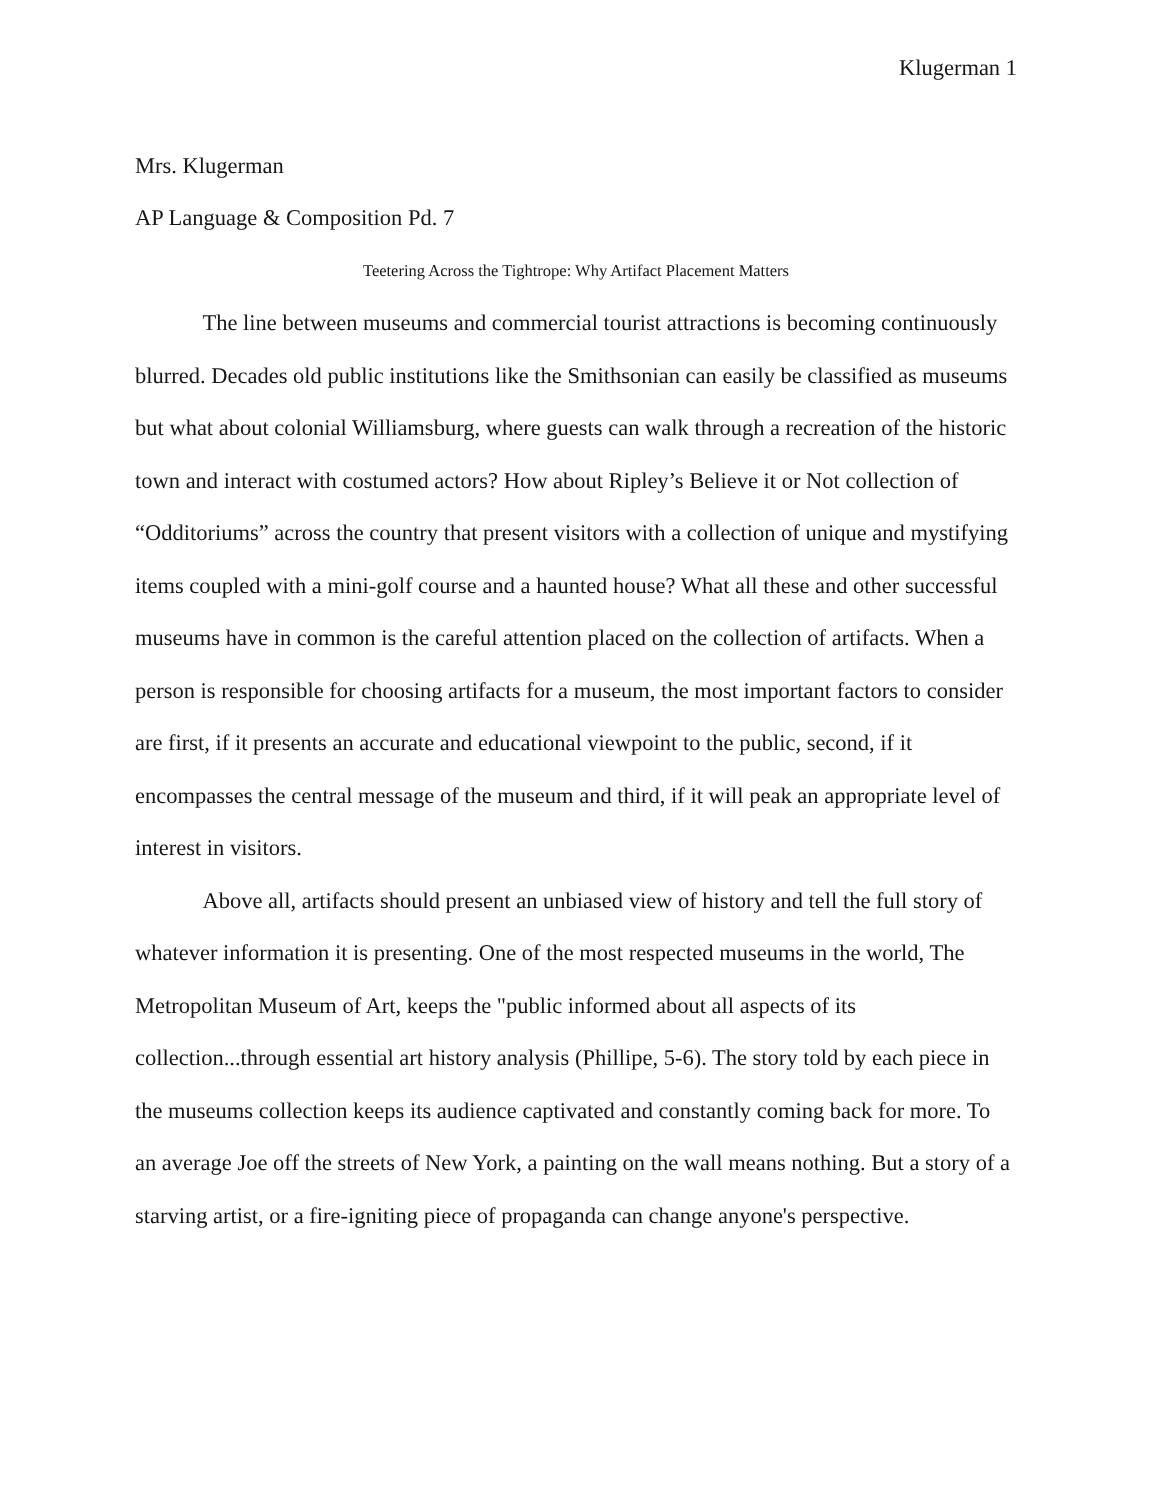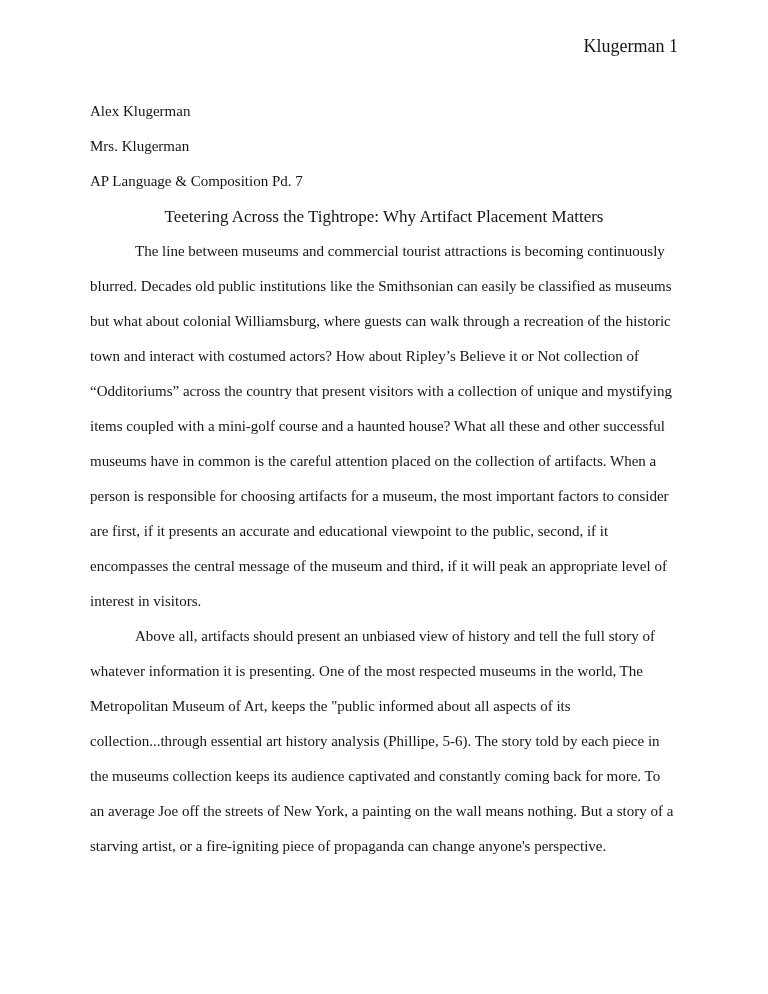--- a/index.html
+++ b/index.html
@@ -13,56 +13,55 @@
       height: 994px;
       background: #ffffff;
       box-sizing: border-box;
       padding: 36px 90px 0 90px;
       font-family: "Liberation Serif", serif;
       color: #151515;
       overflow: hidden;
     }
     .running-head {
       text-align: right;
-      font-size: 18px;
+      font-size: 15px;
       line-height: 20px;
       margin-bottom: 38px;
     }
     .doc-body {
       font-size: 15px;
       line-height: 35px;
       text-align: left;
     }
     .info-line {
       margin: 0;
     }
     .essay-title {
       margin: 0;
       text-align: center;
-      font-size: 17px;
+      font-size: 11px;
       font-weight: normal;
     }
     .essay-paragraph {
       margin: 0;
       text-indent: 45px;
     }
   </style>
 </head>
 <body>
 
 <div class="page">
 
   <header class="running-head">
     <span>Klugerman 1</span>
   </header>
 
   <main class="doc-body">
 
     <div class="heading-block">
-      <p class="info-line">Alex Klugerman</p>
       <p class="info-line">Mrs. Klugerman</p>
       <p class="info-line">AP Language &amp; Composition Pd. 7</p>
     </div>
 
     <h1 class="essay-title">Teetering Across the Tightrope: Why Artifact Placement Matters</h1>
 
     <p class="essay-paragraph">The line between museums and commercial tourist attractions is becoming continuously blurred. Decades old public institutions like the Smithsonian can easily be classified as museums but what about colonial Williamsburg, where guests can walk through a recreation of the historic town and interact with costumed actors? How about Ripley’s Believe it or Not collection of “Odditoriums” across the country that present visitors with a collection of unique and mystifying items coupled with a mini-golf course and a haunted house? What all these and other successful museums have in common is the careful attention placed on the collection of artifacts. When a person is responsible for choosing artifacts for a museum, the most important factors to consider are first, if it presents an accurate and educational viewpoint to the public, second, if it encompasses the central message of the museum and third, if it will peak an appropriate level of interest in visitors.</p>
 
     <p class="essay-paragraph">Above all, artifacts should present an unbiased view of history and tell the full story of whatever information it is presenting. One of the most respected museums in the world, The Metropolitan Museum of Art, keeps the "public informed about all aspects of its collection...through essential art history analysis (Phillipe, 5-6). The story told by each piece in the museums collection keeps its audience captivated and constantly coming back for more. To an average Joe off the streets of New York, a painting on the wall means nothing. But a story of a starving artist, or a fire-igniting piece of propaganda can change anyone's perspective.</p>
 

